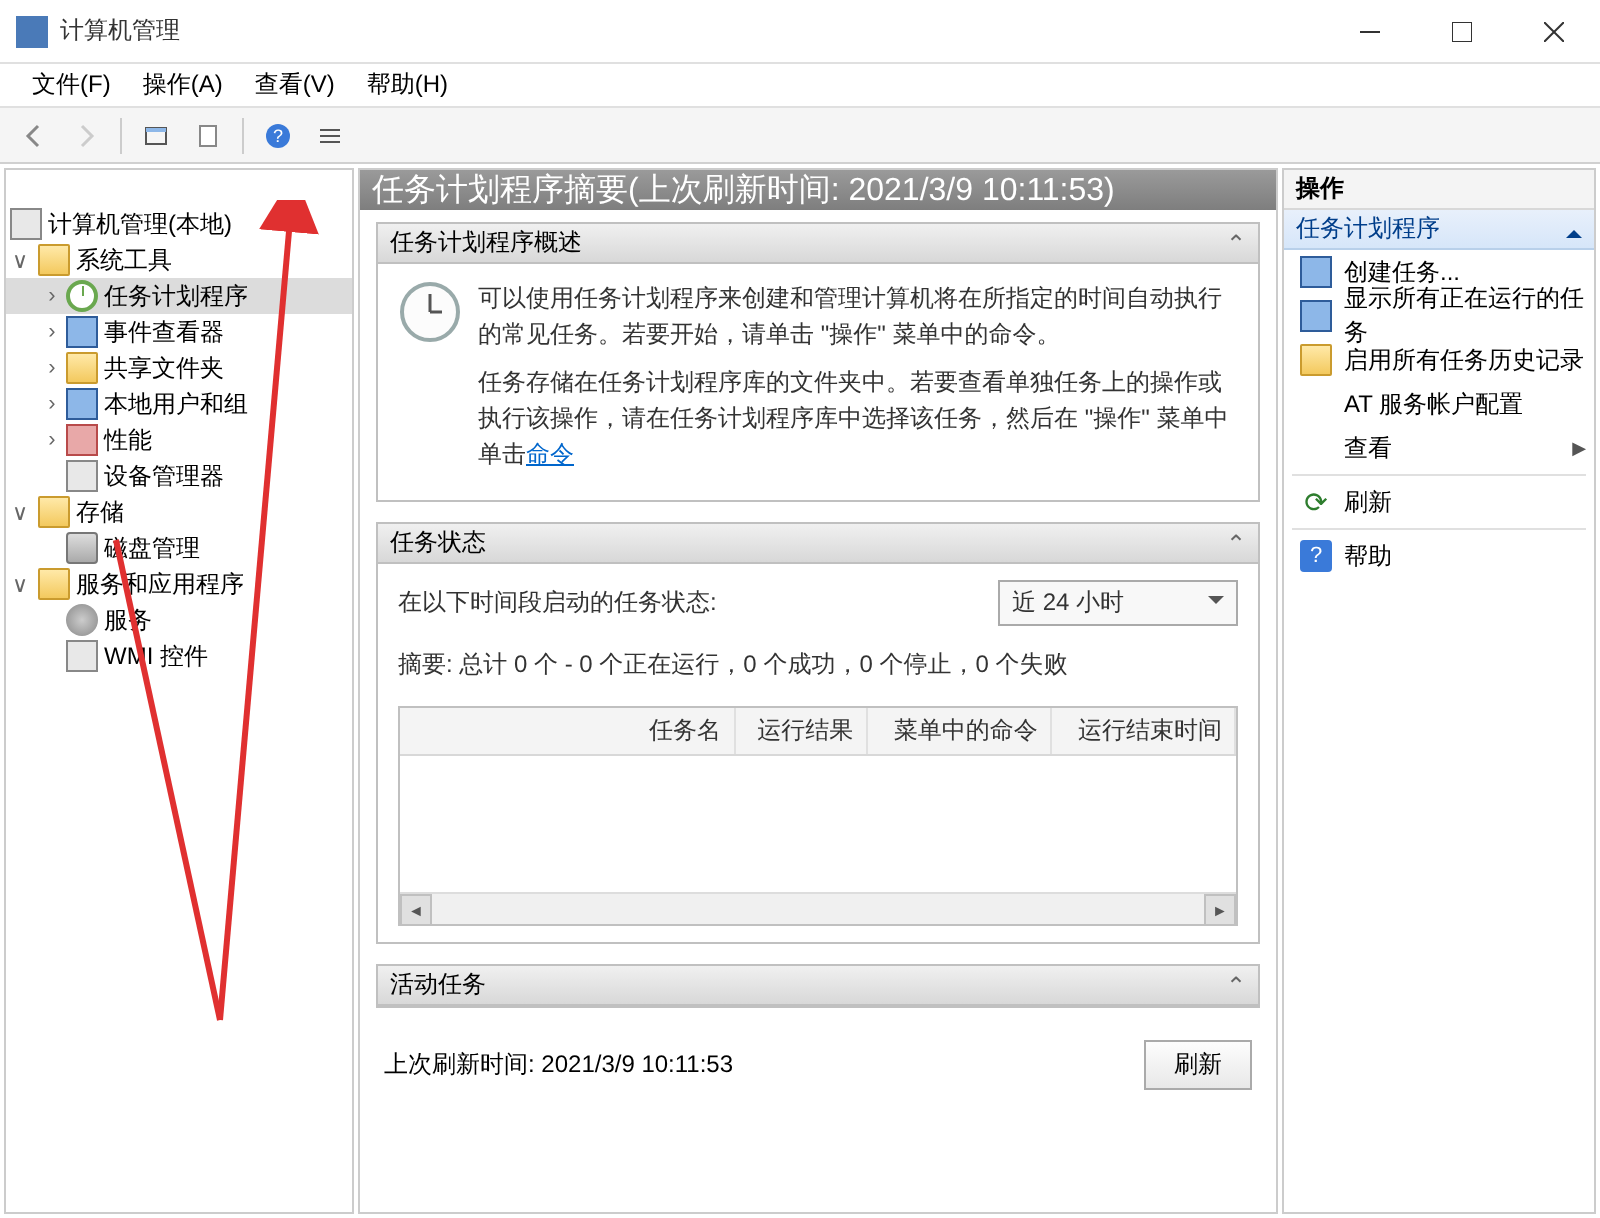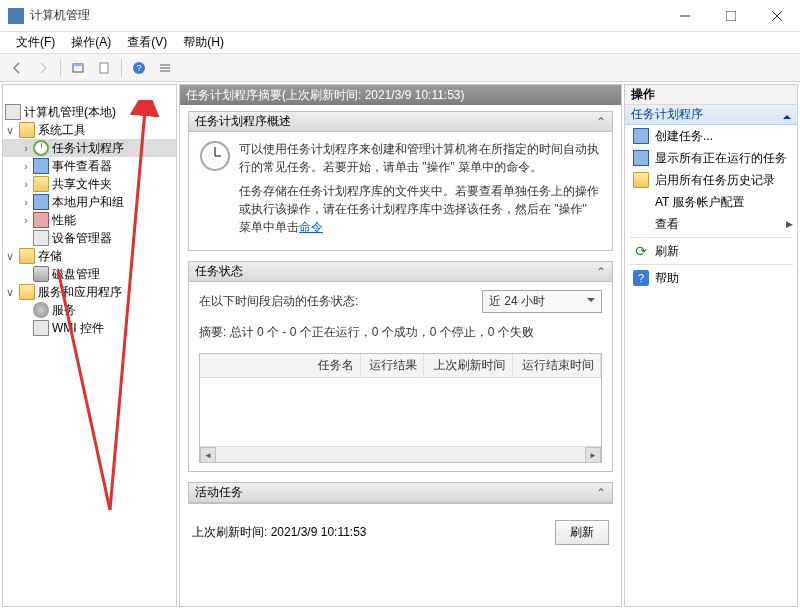--- a/index.html
+++ b/index.html
@@ -21,21 +21,21 @@
 .work { height: 527px; display: flex; background: #fff; }
 
 .tree { width: 175px; border: 1px solid #ccc; margin: 2px; background: #fff; overflow: hidden; font-size: 12px; padding-top: 18px; position: relative; }
 .node { display: flex; align-items: center; height: 18px; padding-right: 4px; cursor: pointer; white-space: nowrap; }
 .node .tw { width: 14px; text-align: center; color: #666; font-size: 11px; }
 .node .pad { display: inline-block; }
 .node .ic { width: 16px; height: 16px; margin-right: 3px; flex-shrink: 0; }
 .node.sel { background: #dcdcdc; }
 
 .center { flex: 1; border: 1px solid #ccc; margin: 2px 0; background: #fff; display: flex; flex-direction: column; overflow: hidden; }
-.chead { height: 20px; background: linear-gradient(#9a9a9a,#7e7e7e); color: #fff; font-size: 12px; display: flex; align-items: center; padding: 0 6px; }
+.chead { height: 20px; background: linear-gradient(#9a9a9a,#7e7e7e); color: #fff; font-size: 16px; display: flex; align-items: center; padding: 0 6px; }
 .cbody { flex: 1; padding: 6px 8px; overflow: hidden; display: flex; flex-direction: column; gap: 10px; }
 
 .panel { border: 1px solid #c0c0c0; }
 .phead { height: 20px; background: linear-gradient(#f0f0f0,#d8d8d8); border-bottom: 1px solid #c0c0c0; font-size: 12px; display: flex; align-items: center; padding: 0 6px; position: relative; }
 .phead .chev { position: absolute; right: 6px; color: #666; }
 .pbody { padding: 8px 10px; font-size: 12px; color: #333; }
 .pbody .row { display: flex; gap: 8px; }
 .pbody .clock { width: 32px; height: 32px; flex-shrink: 0; }
 .pbody p { line-height: 1.5; margin-bottom: 6px; }
 .plink { color: #0066cc; text-decoration: underline; cursor: pointer; }
@@ -47,21 +47,21 @@
 .tbl { border: 1px solid #c0c0c0; height: 110px; background: #fff; position: relative; }
 .tbl table { width: 100%; font-size: 12px; border-collapse: collapse; }
 .tbl th { text-align: right; font-weight: normal; padding: 3px 6px; background: #f4f4f4; border-right: 1px solid #e0e0e0; border-bottom: 1px solid #d8d8d8; }
 .hscroll { position: absolute; bottom: 0; left: 0; right: 0; height: 16px; background: #f0f0f0; border-top: 1px solid #ddd; display: flex; }
 .hscroll .hbtn { width: 16px; height: 16px; background: #e0e0e0; border: 1px solid #c0c0c0; display: flex; align-items: center; justify-content: center; font-size: 8px; color: #555; }
 .hscroll .track { flex: 1; }
 
 .footer { display: flex; align-items: center; justify-content: space-between; padding: 6px 4px 2px; font-size: 12px; }
 .btn { border: 1px solid #aaa; background: linear-gradient(#fdfdfd,#e8e8e8); padding: 3px 14px; font-size: 12px; cursor: pointer; }
 
-.actions { width: 174px; border: 1px solid #ccc; margin: 2px; background: #fff; font-size: 12px; display: flex; flex-direction: column; }
+.actions { width: 157px; border: 1px solid #ccc; margin: 2px; background: #fff; font-size: 12px; display: flex; flex-direction: column; }
 .ahead { height: 20px; background: #f4f4f4; border-bottom: 1px solid #d8d8d8; display: flex; align-items: center; padding: 0 6px; font-weight: bold; }
 .asub { height: 20px; background: linear-gradient(#e8f0fb,#d6e6f9); border-bottom: 1px solid #b8d0ea; display: flex; align-items: center; padding: 0 6px; color: #003e8a; position: relative; }
 .asub .tri { position: absolute; right: 6px; border: 4px solid transparent; border-bottom-color: #003e8a; top: 6px; }
 .aitem { display: flex; align-items: center; height: 22px; padding: 0 4px 0 8px; cursor: pointer; }
 .aitem .ic { width: 16px; height: 16px; margin-right: 6px; flex-shrink: 0; }
 .aitem .arr { margin-left: auto; font-size: 9px; color: #555; }
 .asep { height: 1px; background: #e0e0e0; margin: 2px 4px; }
 
 .arrow-overlay { position: absolute; pointer-events: none; z-index: 100; }
 
@@ -258,21 +258,21 @@
             <span>在以下时间段启动的任务状态:</span>
             <div class="combo"><span>近 24 小时</span></div>
           </div>
           <p style="margin-bottom:12px">摘要: 总计 0 个 - 0 个正在运行，0 个成功，0 个停止，0 个失败</p>
           <div class="tbl">
             <table>
               <tbody>
                   <tr>
                 <th style="width:40%">任务名</th>
                 <th>运行结果</th>
-                <th>上次刷新时间</th>
+                <th>菜单中的命令</th>
                 <th>运行结束时间</th>
               </tr>
             </tbody>
               </table>
             <div class="hscroll">
                 <div class="hbtn">◄</div>
                 <div class="track"></div>
                 <div class="hbtn">►</div>
               </div>
           </div>

